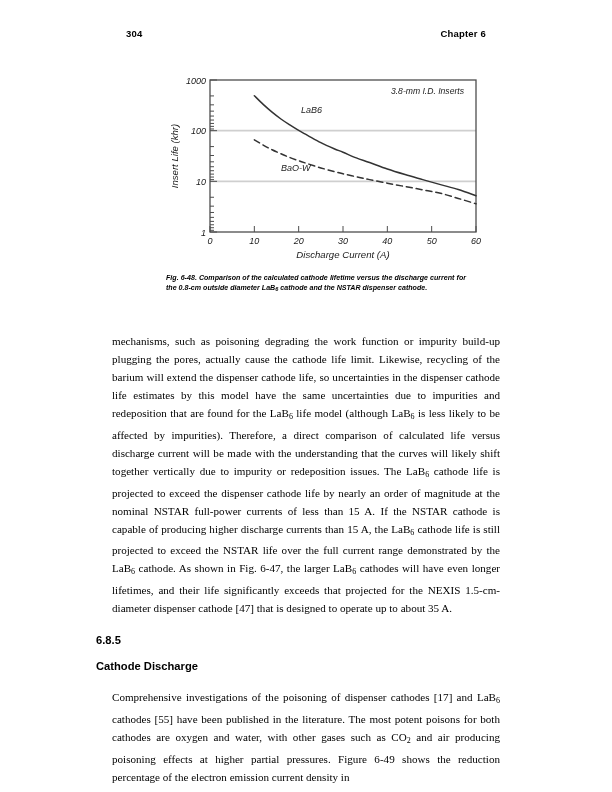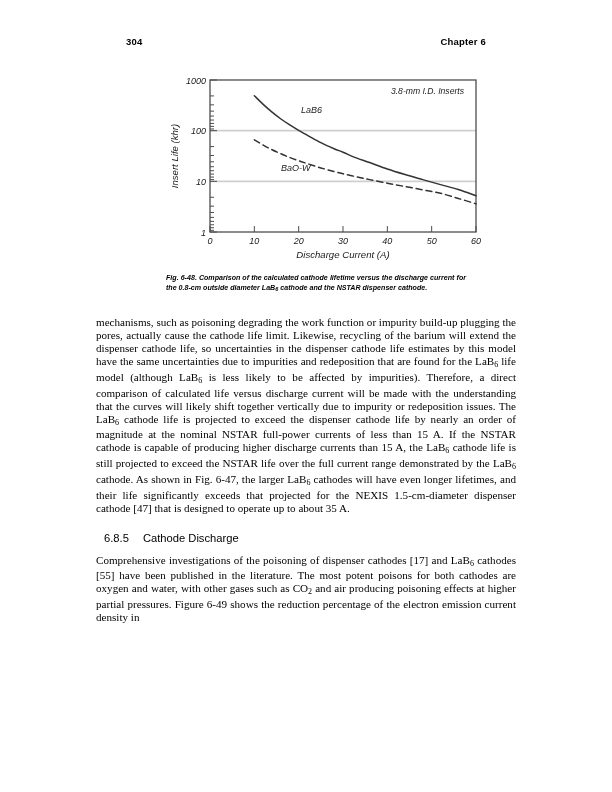--- a/index.html
+++ b/index.html
@@ -13,21 +13,21 @@
     position: relative;
     font-family: "Liberation Serif", serif;
     color: #000000;
     overflow: hidden;
   }
 
   
   .page-header {
     position: absolute;
     left: 126px;
-    top: 36px;
+    top: 28px;
     width: 360px;
     display: flex;
     justify-content: space-between;
     align-items: flex-end;
     font-family: "Liberation Sans", sans-serif;
     font-weight: bold;
     font-size: 9.5px;
     letter-spacing: 0.2px;
   }
 
@@ -61,38 +61,39 @@
   }
 
   
   .body-col {
     position: absolute;
     left: 96px;
     top: 316px;
     width: 420px;
   }
   p.para {
-    margin: 0;
+    margin: 16px;
     font-size: 11.1px;
-    line-height: 13px;
+    line-height: 18px;
     text-align: justify;
     text-justify: inter-word;
     hyphens: manual;
   }
   p.para sub {
     font-size: 8px;
     vertical-align: -0.22em;
   }
   .section-head {
-    margin: 17px 0 10px 8px;
+    margin: 17px 0 10px 0;
     font-family: "Liberation Sans", sans-serif;
-    font-weight: normal;
+    font-weight: bold;
     font-size: 11.2px;
     display: flex;
     gap: 14px;
+    flex-direction: column;
   }
 
   
   .ax-lbl { font-family: "Liberation Sans", sans-serif; font-size: 9px; fill: #1a1a1a; }
   .ax-ttl { font-family: "Liberation Sans", sans-serif; font-size: 9.6px; fill: #1a1a1a; }
   .curve-lbl { font-family: "Liberation Sans", sans-serif; font-size: 9px; fill: #1a1a1a; }
   .annot-lbl { font-family: "Liberation Sans", sans-serif; font-size: 8.6px; fill: #1a1a1a; }
 </style>
 </head>
 <body>

